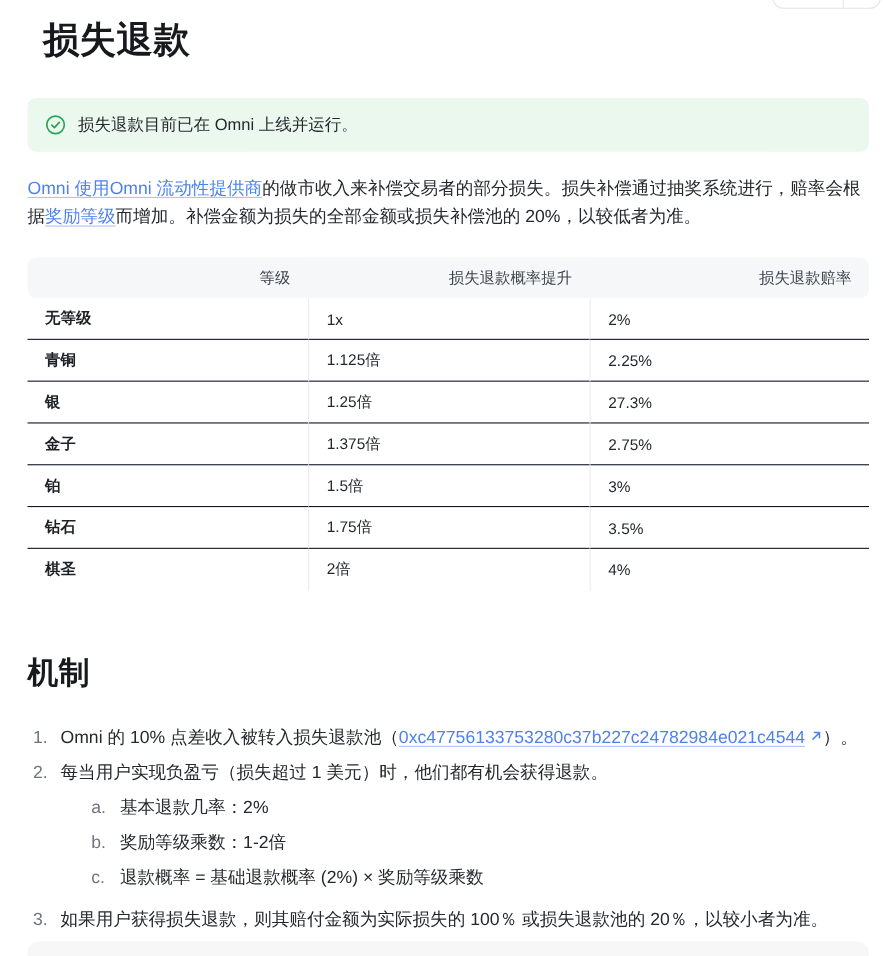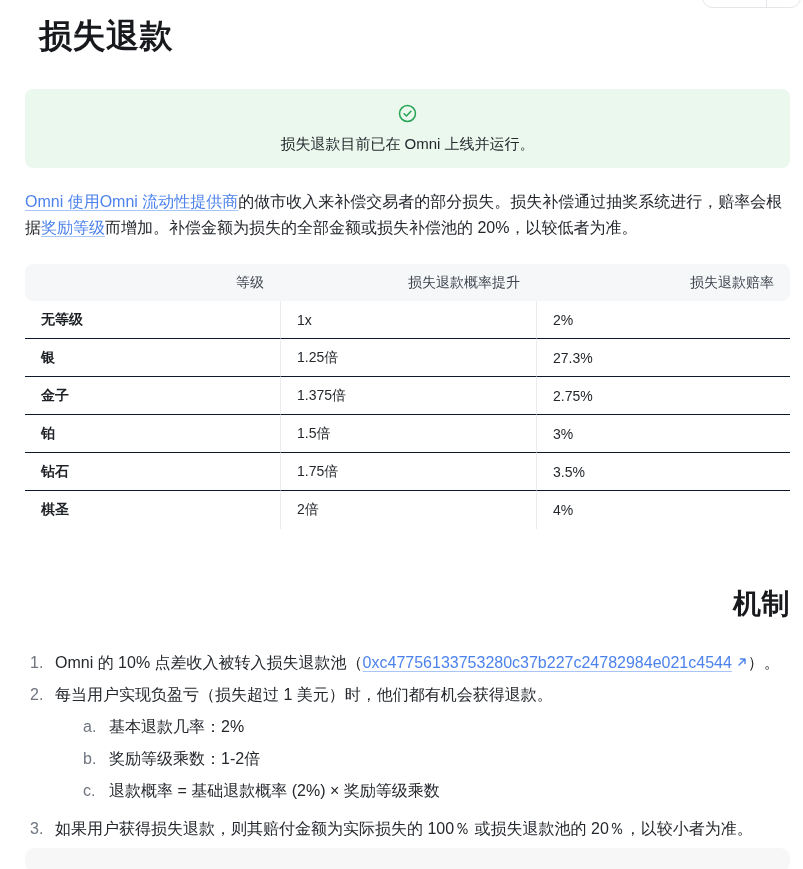--- a/index.html
+++ b/index.html
@@ -9,40 +9,40 @@
 
   
   .top-actions { position:absolute; top:-13px; right:2px; width:99px; height:21px;
     background:#ffffff; border:1px solid #e3e5e9; border-radius:11px; display:flex; }
   .top-actions .seg-left { flex:0 0 64px; border-right:1px solid #e3e5e9; }
   .top-actions .seg-right { flex:1; }
 
   h1.page-title { font-size:33px; font-weight:700; color:#17191c; letter-spacing:.5px; margin:4px 14px 30px; }
 
   .callout { display:flex; align-items:center; gap:11px; background:#eaf8ee;
-    border-radius:8px; padding:15px 16px; margin-bottom:21px;flex-direction:column; }
+    border-radius:8px; padding:15px 16px; margin-bottom:21px; }
   .callout .co-icon { width:19px; height:19px; flex:0 0 auto; display:block; }
   .callout .co-text { font-size:15px; color:#24282d; line-height:19px; }
 
   p.intro { font-size:16px; line-height:26px; color:#24282d; margin-bottom:23px; }
   a.link { color:#4c82ec; text-decoration:underline; text-decoration-color:#a9c4f6;
     text-underline-offset:3px; text-decoration-thickness:1px; cursor:pointer;text-align:right; }
 
   table.levels { width:765px; border-collapse:separate; border-spacing:0; margin-bottom:0; }
   table.levels th { background:#f6f7f9; text-align:right; font-weight:500; font-size:14px;
     color:#3e454e; padding:0 16px; height:37px; }
   table.levels th:first-child { border-radius:8px 0 0 8px; }
   table.levels th:last-child  { border-radius:0 8px 8px 0; }
   table.levels td { font-size:14px; color:#24282d; padding:0 16px; height:38px;
     border-bottom:1px solid #0f172a; }
   table.levels tr:last-child td { border-bottom:none; }
   table.levels td + td { border-left:1px solid #e9ebee; }
   table.levels td:first-child { font-weight:600; color:#1d2125; }
 
-  h2.section-title { font-size:28px; font-weight:700; color:#17191c; margin:56px 0 27px; letter-spacing:.5px;text-align:right; }
+  h2.section-title { font-size:28px; font-weight:700; color:#17191c; margin:56px 0 27px; letter-spacing:.5px; }
 
   .olist { margin-left:5px; }
   .oli { display:flex; margin-bottom:6px; font-size:16px; line-height:26px; color:#24282d; }
   .oli > .marker { flex:0 0 20px; color:#6f7680; margin-right:5px; }
   .oli > .oli-body { flex:1; }
   .sublist { margin:6px 0 0 28px; }
   .sub .marker { flex:0 0 20px; margin-right:6px; }
 
   .ext-arrow { display:inline-block; width:12px; height:12px; margin-left:4px; vertical-align:baseline; }
 
@@ -81,20 +81,25 @@
         <th>等级</th>
         <th>损失退款概率提升</th>
         <th>损失退款赔率</th>
       </tr>
     </thead>
     <tbody>
       <tr>
         <td>无等级</td>
         <td>1x</td>
         <td>2%</td>
+      </tr>
+      <tr>
+        <td>青铜</td>
+        <td>1.125倍</td>
+        <td>2.25%</td>
       </tr>
       <tr>
         <td>银</td>
         <td>1.25倍</td>
         <td>27.3%</td>
       </tr>
       <tr>
         <td>金子</td>
         <td>1.375倍</td>
         <td>2.75%</td>

